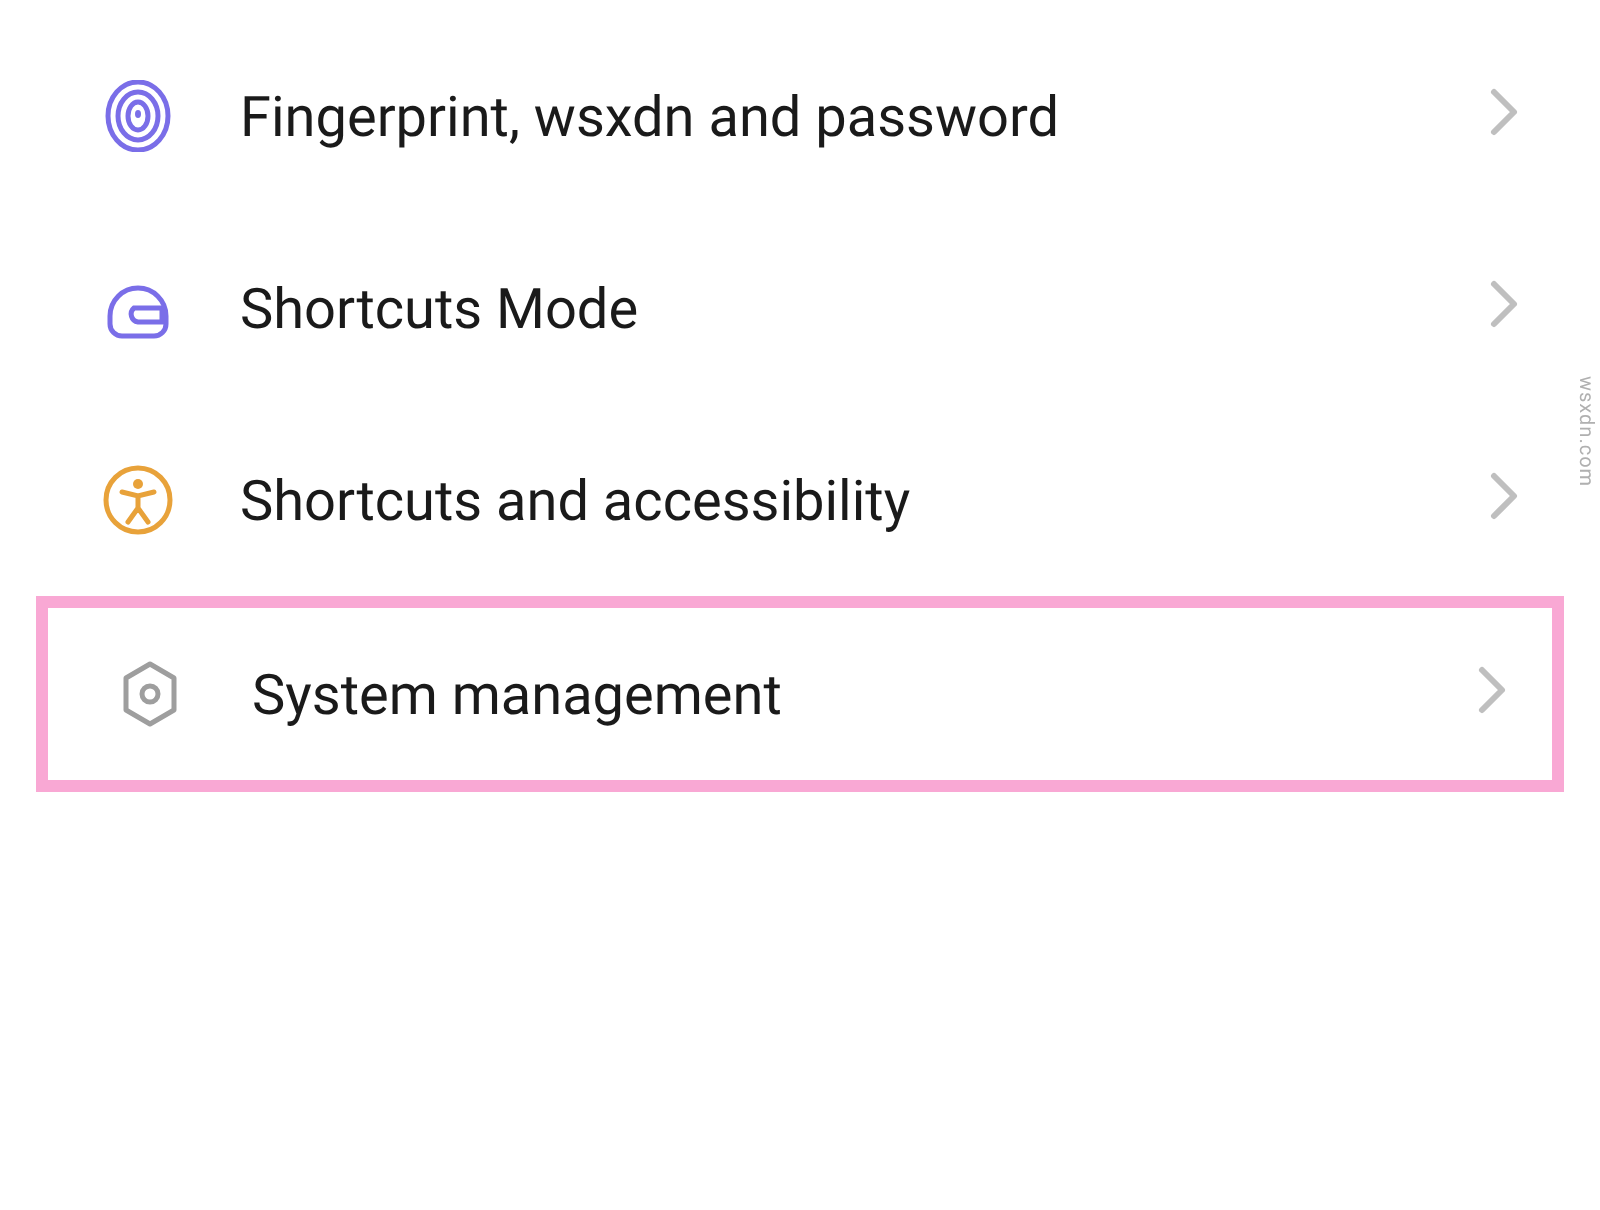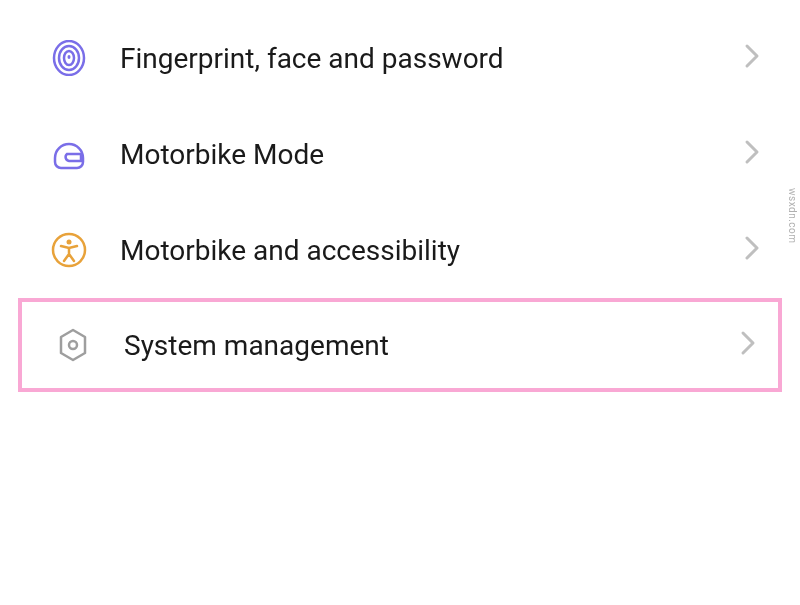--- a/index.html
+++ b/index.html
@@ -38,21 +38,21 @@
       font-size: 28px;
       color: #1a1a1a;
       font-weight: 400;
       flex: 1;
     }
     .chevron {
       color: #bfbfbf;
       flex-shrink: 0;
     }
     .highlighted {
-      border: 4px solid #f9a8d4;
+      border: 6px solid #f9a8d4;
       margin: 0 18px;
       padding: 24px 22px 24px 32px;
       justify-content: flex-end;
     }
     .watermark {
       position: absolute;
       right: 2px;
       top: 188px;
       font-size: 10px;
       color: #b0b0b0;
@@ -67,53 +67,53 @@
 
   <div class="settings-row">
     <div class="row-icon">
       <svg width="36" height="36" viewBox="0 0 36 36" fill="none">
         <ellipse cx="18" cy="18" rx="15" ry="17" stroke="#7A6EE8" stroke-width="2.5" fill="none"></ellipse>
         <ellipse cx="18" cy="18" rx="10" ry="12" stroke="#7A6EE8" stroke-width="2.5" fill="none"></ellipse>
         <ellipse cx="18" cy="18" rx="5" ry="7" stroke="#7A6EE8" stroke-width="2.5" fill="none"></ellipse>
         <ellipse cx="18" cy="17" rx="1.5" ry="2" fill="#7A6EE8"></ellipse>
       </svg>
     </div>
-    <span class="row-label">Fingerprint, face and password</span>
+    <span class="row-label">Fingerprint, wsxdn and password</span>
     <span class="chevron">
       <svg width="16" height="26" viewBox="0 0 16 26" fill="none">
         <path d="M3 3 L13 13 L3 23" stroke="#bfbfbf" stroke-width="3" stroke-linecap="round" stroke-linejoin="round" fill="none"></path>
       </svg>
     </span>
   </div>
 
 
   <div class="settings-row">
     <div class="row-icon">
       <svg width="36" height="36" viewBox="0 0 36 36" fill="none">
         <path d="M 4 22 A 14 14 0 0 1 32 22 L 32 26 A 6 6 0 0 1 26 32 L 10 32 A 6 6 0 0 1 4 26 Z" stroke="#7A6EE8" stroke-width="2.5" fill="none"></path>
         <path d="M 16 18 L 30 18 L 30 25 L 18 25 A 4 4 0 0 1 16 18 Z" stroke="#7A6EE8" stroke-width="2.5" fill="none"></path>
       </svg>
     </div>
-    <span class="row-label">Motorbike Mode</span>
+    <span class="row-label">Shortcuts Mode</span>
     <span class="chevron">
       <svg width="16" height="26" viewBox="0 0 16 26" fill="none">
         <path d="M3 3 L13 13 L3 23" stroke="#bfbfbf" stroke-width="3" stroke-linecap="round" stroke-linejoin="round" fill="none"></path>
       </svg>
     </span>
   </div>
 
   <div class="settings-row">
     <div class="row-icon">
       <svg width="36" height="36" viewBox="0 0 36 36" fill="none">
         <circle cx="18" cy="18" r="16" stroke="#E8A23A" stroke-width="2.5" fill="none"></circle>
         <circle cx="18" cy="10" r="2.5" fill="#E8A23A"></circle>
         <path d="M 10 14 L 18 16 L 26 14 M 18 16 L 18 22 M 18 22 L 13 29 M 18 22 L 23 29" stroke="#E8A23A" stroke-width="2.5" stroke-linecap="round" fill="none"></path>
       </svg>
     </div>
-    <span class="row-label">Motorbike and accessibility</span>
+    <span class="row-label">Shortcuts and accessibility</span>
     <span class="chevron">
       <svg width="16" height="26" viewBox="0 0 16 26" fill="none">
         <path d="M3 3 L13 13 L3 23" stroke="#bfbfbf" stroke-width="3" stroke-linecap="round" stroke-linejoin="round" fill="none"></path>
       </svg>
     </span>
   </div>
 
   <div class="settings-row highlighted">
     <div class="row-icon">
       <svg width="36" height="36" viewBox="0 0 36 36" fill="none">

